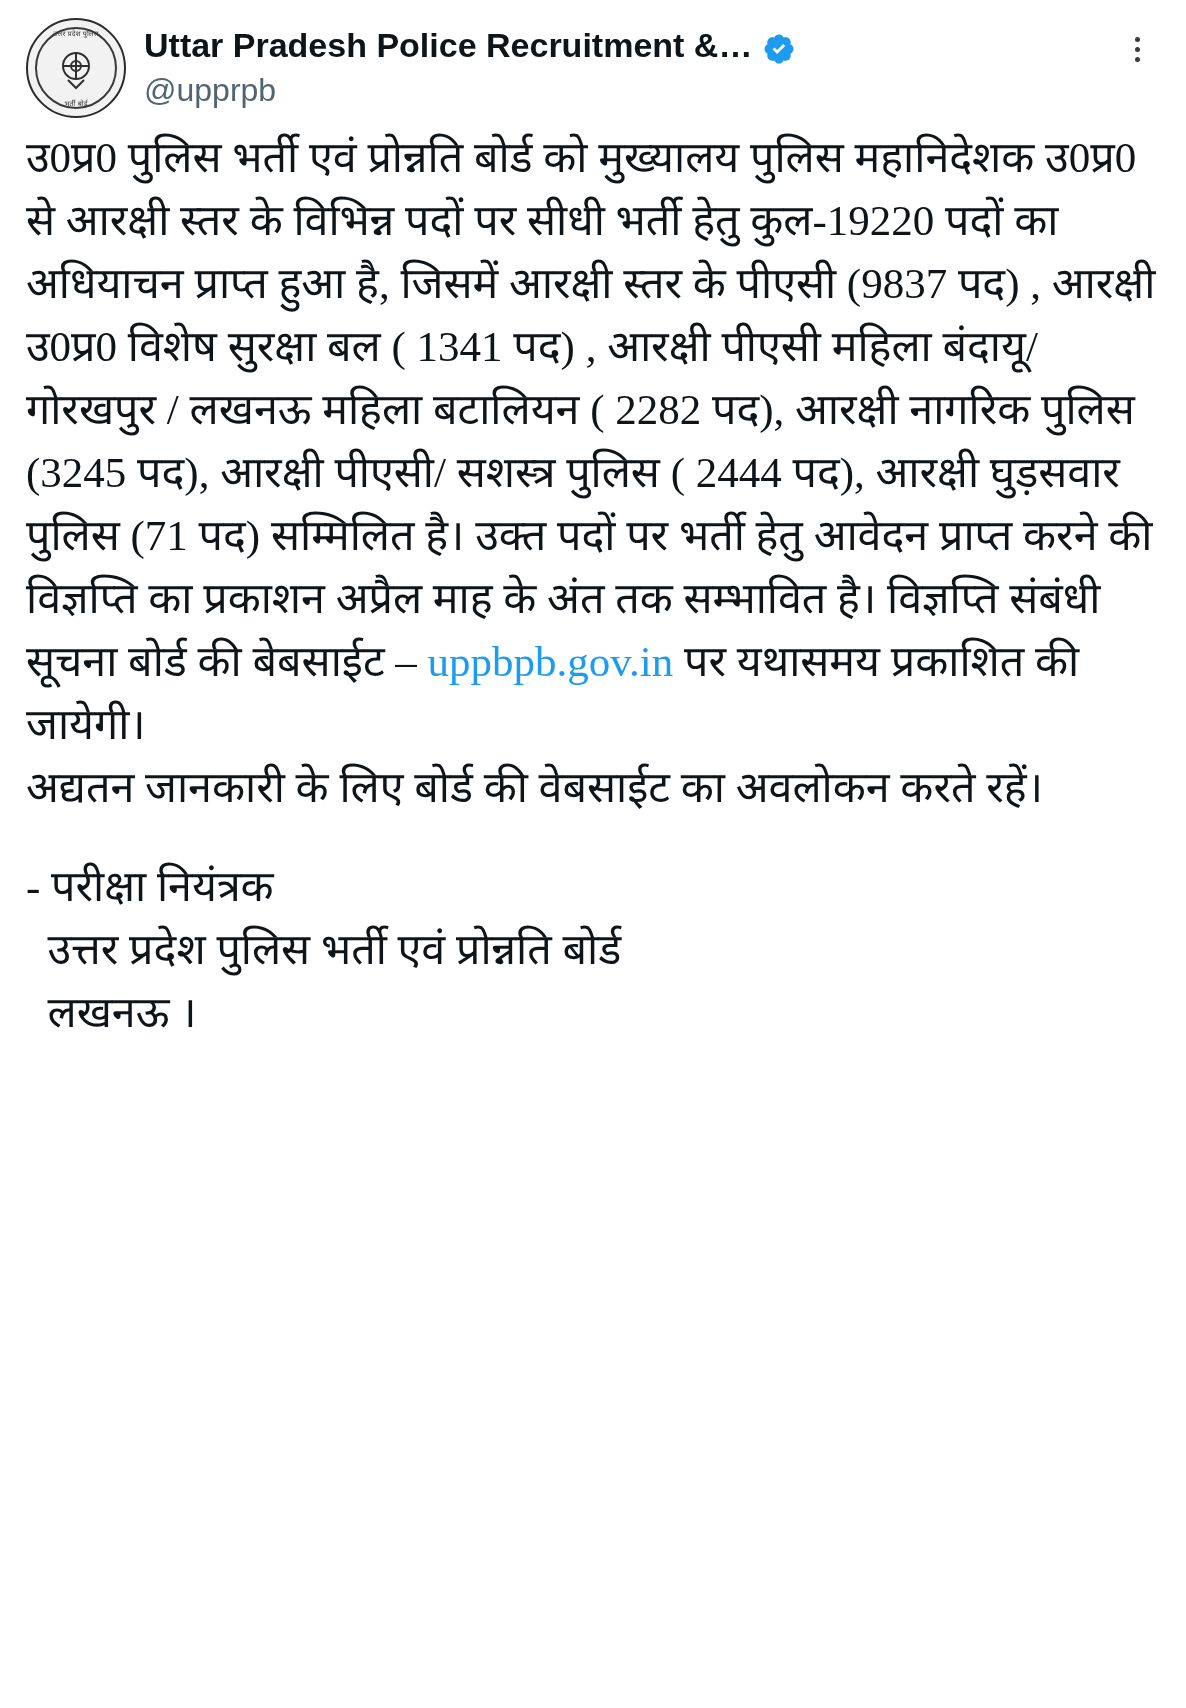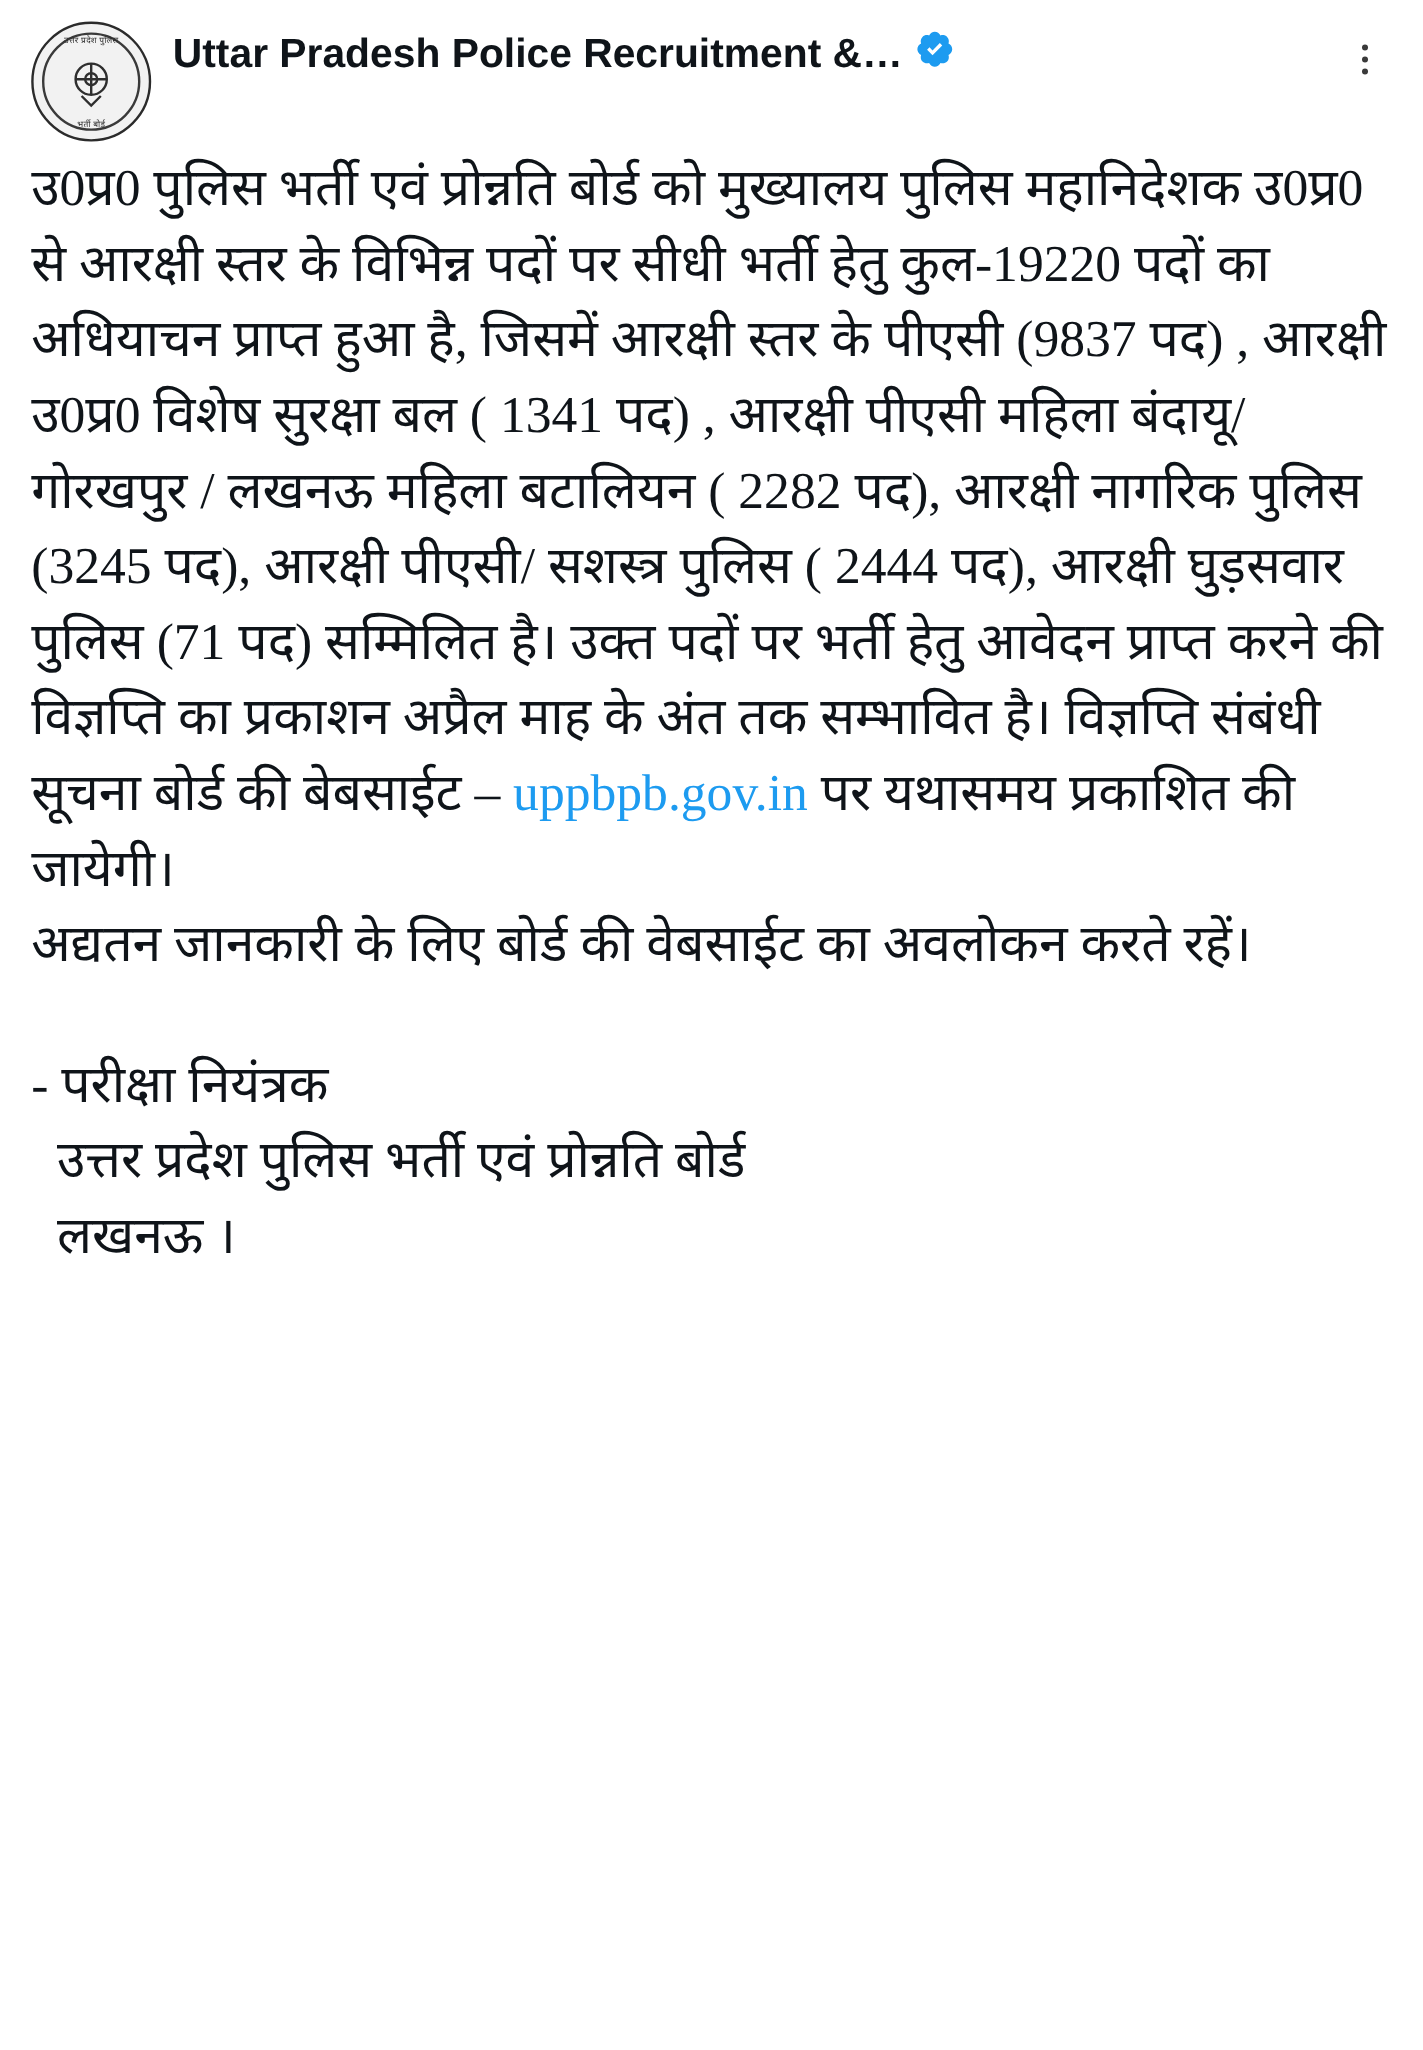--- a/index.html
+++ b/index.html
@@ -64,21 +64,21 @@
   .avatar .txt-top { top: 9px; }
   .avatar .txt-bot { bottom: 8px; }
 
   .names {
     flex: 1 1 auto;
     min-width: 0;
     padding-top: 6px;
   }
   .display-row {
     display: flex;
-    align-items: flex-start;
+    align-items: flex-end;
     gap: 10px;
   }
   .display-name {
     font-size: 34px;
     font-weight: bold;
     line-height: 42px;
     color: #0f1419;
     white-space: nowrap;
     overflow: hidden;
     text-overflow: ellipsis;
@@ -123,21 +123,21 @@
     color: #0f1419;
     white-space: pre-wrap;
     word-wrap: break-word;
     letter-spacing: 0px;
   }
   .body-text .link {
     color: #1d9bf0;
     text-decoration: none;
   }
   .sig-block {
-    margin-top: 54px;
+    margin-top: 36px;
     font-family: "Liberation Serif", serif;
     font-size: 43px;
     line-height: 63px;
     white-space: pre-wrap;
   }
 </style>
 </head>
 <body>
 
 <div class="tweet">
@@ -157,20 +157,21 @@
     </div>
 
     <div class="names">
       <div class="display-row">
         <span class="display-name">Uttar Pradesh Police Recruitment &amp;…</span>
         <svg class="verified" viewBox="0 0 24 24">
           <path fill="#1d9bf0" d="M22.25 12c0-1.43-.88-2.67-2.19-3.34.46-1.39.2-2.9-.81-3.91s-2.52-1.27-3.91-.81C14.67 2.63 13.43 1.75 12 1.75s-2.67.88-3.34 2.19c-1.39-.46-2.9-.2-3.91.81s-1.27 2.52-.81 3.91C2.63 9.33 1.75 10.57 1.75 12s.88 2.67 2.19 3.34c-.46 1.39-.2 2.9.81 3.91s2.52 1.27 3.91.81c.67 1.31 1.91 2.19 3.34 2.19s2.67-.88 3.34-2.19c1.39.46 2.9.2 3.91-.81s1.27-2.52.81-3.91c1.31-.67 2.19-1.91 2.19-3.34z"></path>
           <path fill="#ffffff" d="M10.67 15.53l-3.2-3.2 1.41-1.41 1.79 1.79 4.29-4.29 1.41 1.41-5.7 5.7z"></path>
         </svg>
       </div>
+      <div class="handle">@upprpb</div>
     </div>
 
     <div class="more-btn">
       <i></i>
         <i></i>
         <i></i>
     </div>
   </div>
 
   <div class="body-text"><span>उ0प्र0 पुलिस भर्ती एवं प्रोन्नति बोर्ड को मुख्यालय पुलिस महानिदेशक उ0प्र0 से आरक्षी स्तर के विभिन्न पदों पर सीधी भर्ती हेतु कुल-19220 पदों का अधियाचन प्राप्त हुआ है, जिसमें आरक्षी स्तर के पीएसी (9837 पद) , आरक्षी उ0प्र0 विशेष सुरक्षा बल ( 1341 पद) , आरक्षी पीएसी महिला बंदायू/ गोरखपुर / लखनऊ महिला बटालियन ( 2282 पद), आरक्षी नागरिक पुलिस (3245 पद), आरक्षी पीएसी/ सशस्त्र पुलिस ( 2444 पद), आरक्षी घुड़सवार पुलिस (71 पद) सम्मिलित है। उक्त पदों पर भर्ती हेतु आवेदन प्राप्त करने की विज्ञप्ति का प्रकाशन अप्रैल माह के अंत तक सम्भावित है। विज्ञप्ति संबंधी सूचना बोर्ड की बेबसाईट – </span><a href="#" class="link">uppbpb.gov.in</a><span> पर यथासमय प्रकाशित की जायेगी।

